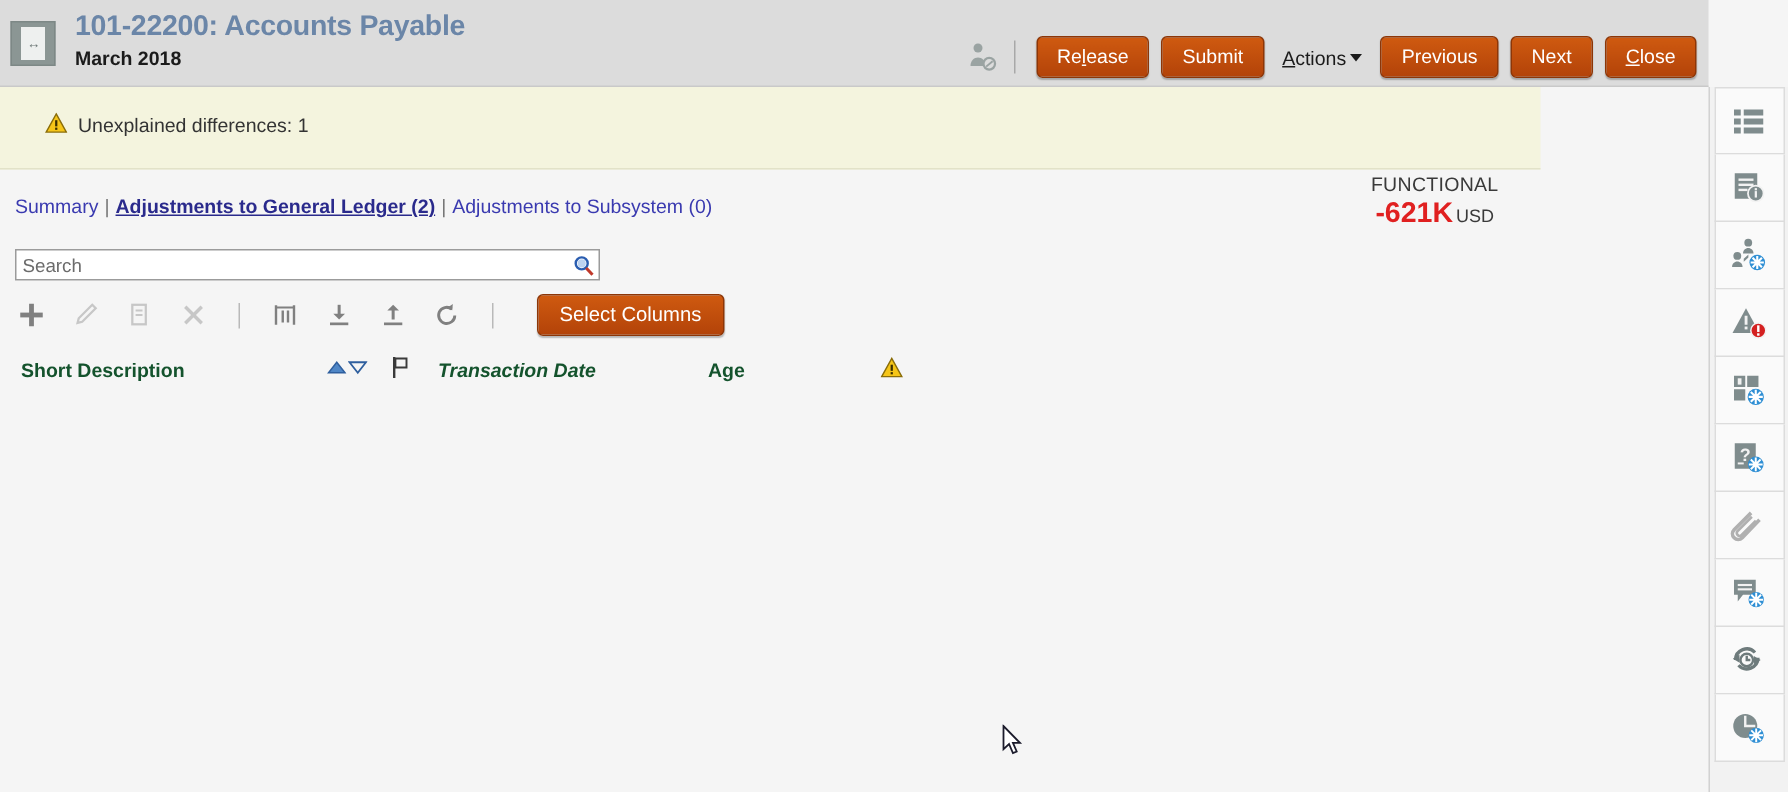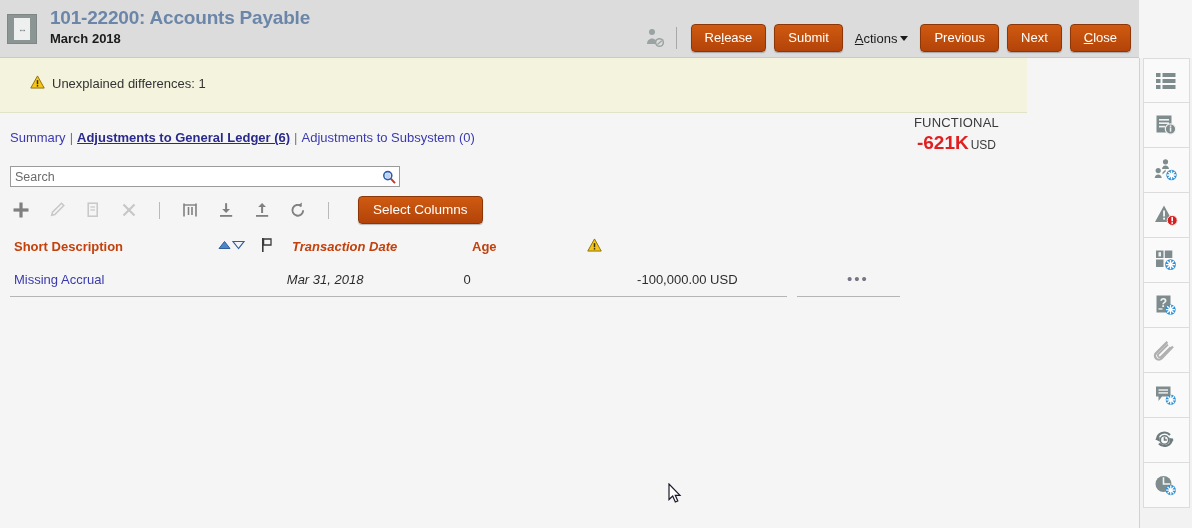--- a/index.html
+++ b/index.html
@@ -121,21 +121,21 @@
     font-family:"Liberation Sans", sans-serif;
   }
 
   
   .tbl{
     position:absolute;left:0;top:231px;width:902px;
     font-size:13px;
   }
   .tbl-head{
     display:flex;align-items:center;height:30px;
-    font-weight:bold;color:#c2410c;
+    font-weight:bold;color:#14532d;
   }
   .tbl-row{
     display:flex;align-items:center;height:36px;
     position:relative;
   }
   .tbl-row .rowline{
     position:absolute;left:10px;right:115px;bottom:0;height:1px;background:#b5b5b5;
   }
   .tbl-row .rowline2{
     position:absolute;left:797px;right:2px;bottom:0;height:1px;background:#b5b5b5;
@@ -222,21 +222,21 @@
 
   <div class="func-block">
     <div class="func-label">FUNCTIONAL</div>
     <div class="func-amt">
       <span class="num">-621K</span><span class="cur">USD</span>
     </div>
   </div>
 </div>
 
 <div class="tabs">
-  <a>Summary</a><span class="sep">|</span><a class="active">Adjustments to General Ledger (6)</a><span class="sep">|</span><a>Adjustments to Subsystem (0)</a>
+  <a>Summary</a><span class="sep">|</span><a class="active">Adjustments to General Ledger (2)</a><span class="sep">|</span><a>Adjustments to Subsystem (0)</a>
 </div>
 
 <div class="searchbox">
   <input type="text" placeholder="Search" style="">
   <span class="search-icon">
     <svg width="14" height="14" viewBox="0 0 14 14">
       <circle cx="5.8" cy="5.6" r="4" fill="none" stroke="#2a5db0" stroke-width="1.6"></circle>
       <circle cx="5.8" cy="5.6" r="2.7" fill="#bcd3f0"></circle>
       <line x1="8.8" y1="8.6" x2="13" y2="13.2" stroke="#c0392b" stroke-width="2"></line>
     </svg>
@@ -335,34 +335,20 @@
       <span>
         <svg width="15" height="14" viewBox="0 0 16 15">
           <path d="M8 1 L15.2 14 L0.8 14 Z" fill="#f5c518" stroke="#8a6d09" stroke-width="1"></path>
           <rect x="7.2" y="5.5" width="1.6" height="4.4" fill="#3b2f00"></rect>
           <rect x="7.2" y="10.8" width="1.6" height="1.6" fill="#3b2f00"></rect>
         </svg>
       </span>
     </div>
   </div>
 
-  <div class="tbl-row">
-    <div class="c-desc link-cell">Missing Accrual</div>
-    <div class="c-sort"></div>
-    <div class="c-flag"></div>
-    <div class="c-date cell-plain">Mar 31, 2018</div>
-    <div class="c-age cell-plain">0</div>
-    <div class="c-warn"></div>
-    <div class="c-amt cell-plain">-100,000.00 USD</div>
-    <div class="c-more">
-      <span class="more-dots">•••</span>
-    </div>
-    <div class="rowline"></div>
-    <div class="rowline2"></div>
-  </div>
 </div>
 
 <div class="rail">
 
   <div class="rail-btn">
     <svg width="26" height="24" viewBox="0 0 26 24">
       <rect x="3" y="4" width="4.5" height="4" fill="#7f8c8d"></rect>
         <rect x="9.5" y="4" width="13" height="4" fill="#7f8c8d"></rect>
       <rect x="3" y="10" width="4.5" height="4" fill="#7f8c8d"></rect>
         <rect x="9.5" y="10" width="13" height="4" fill="#7f8c8d"></rect>

